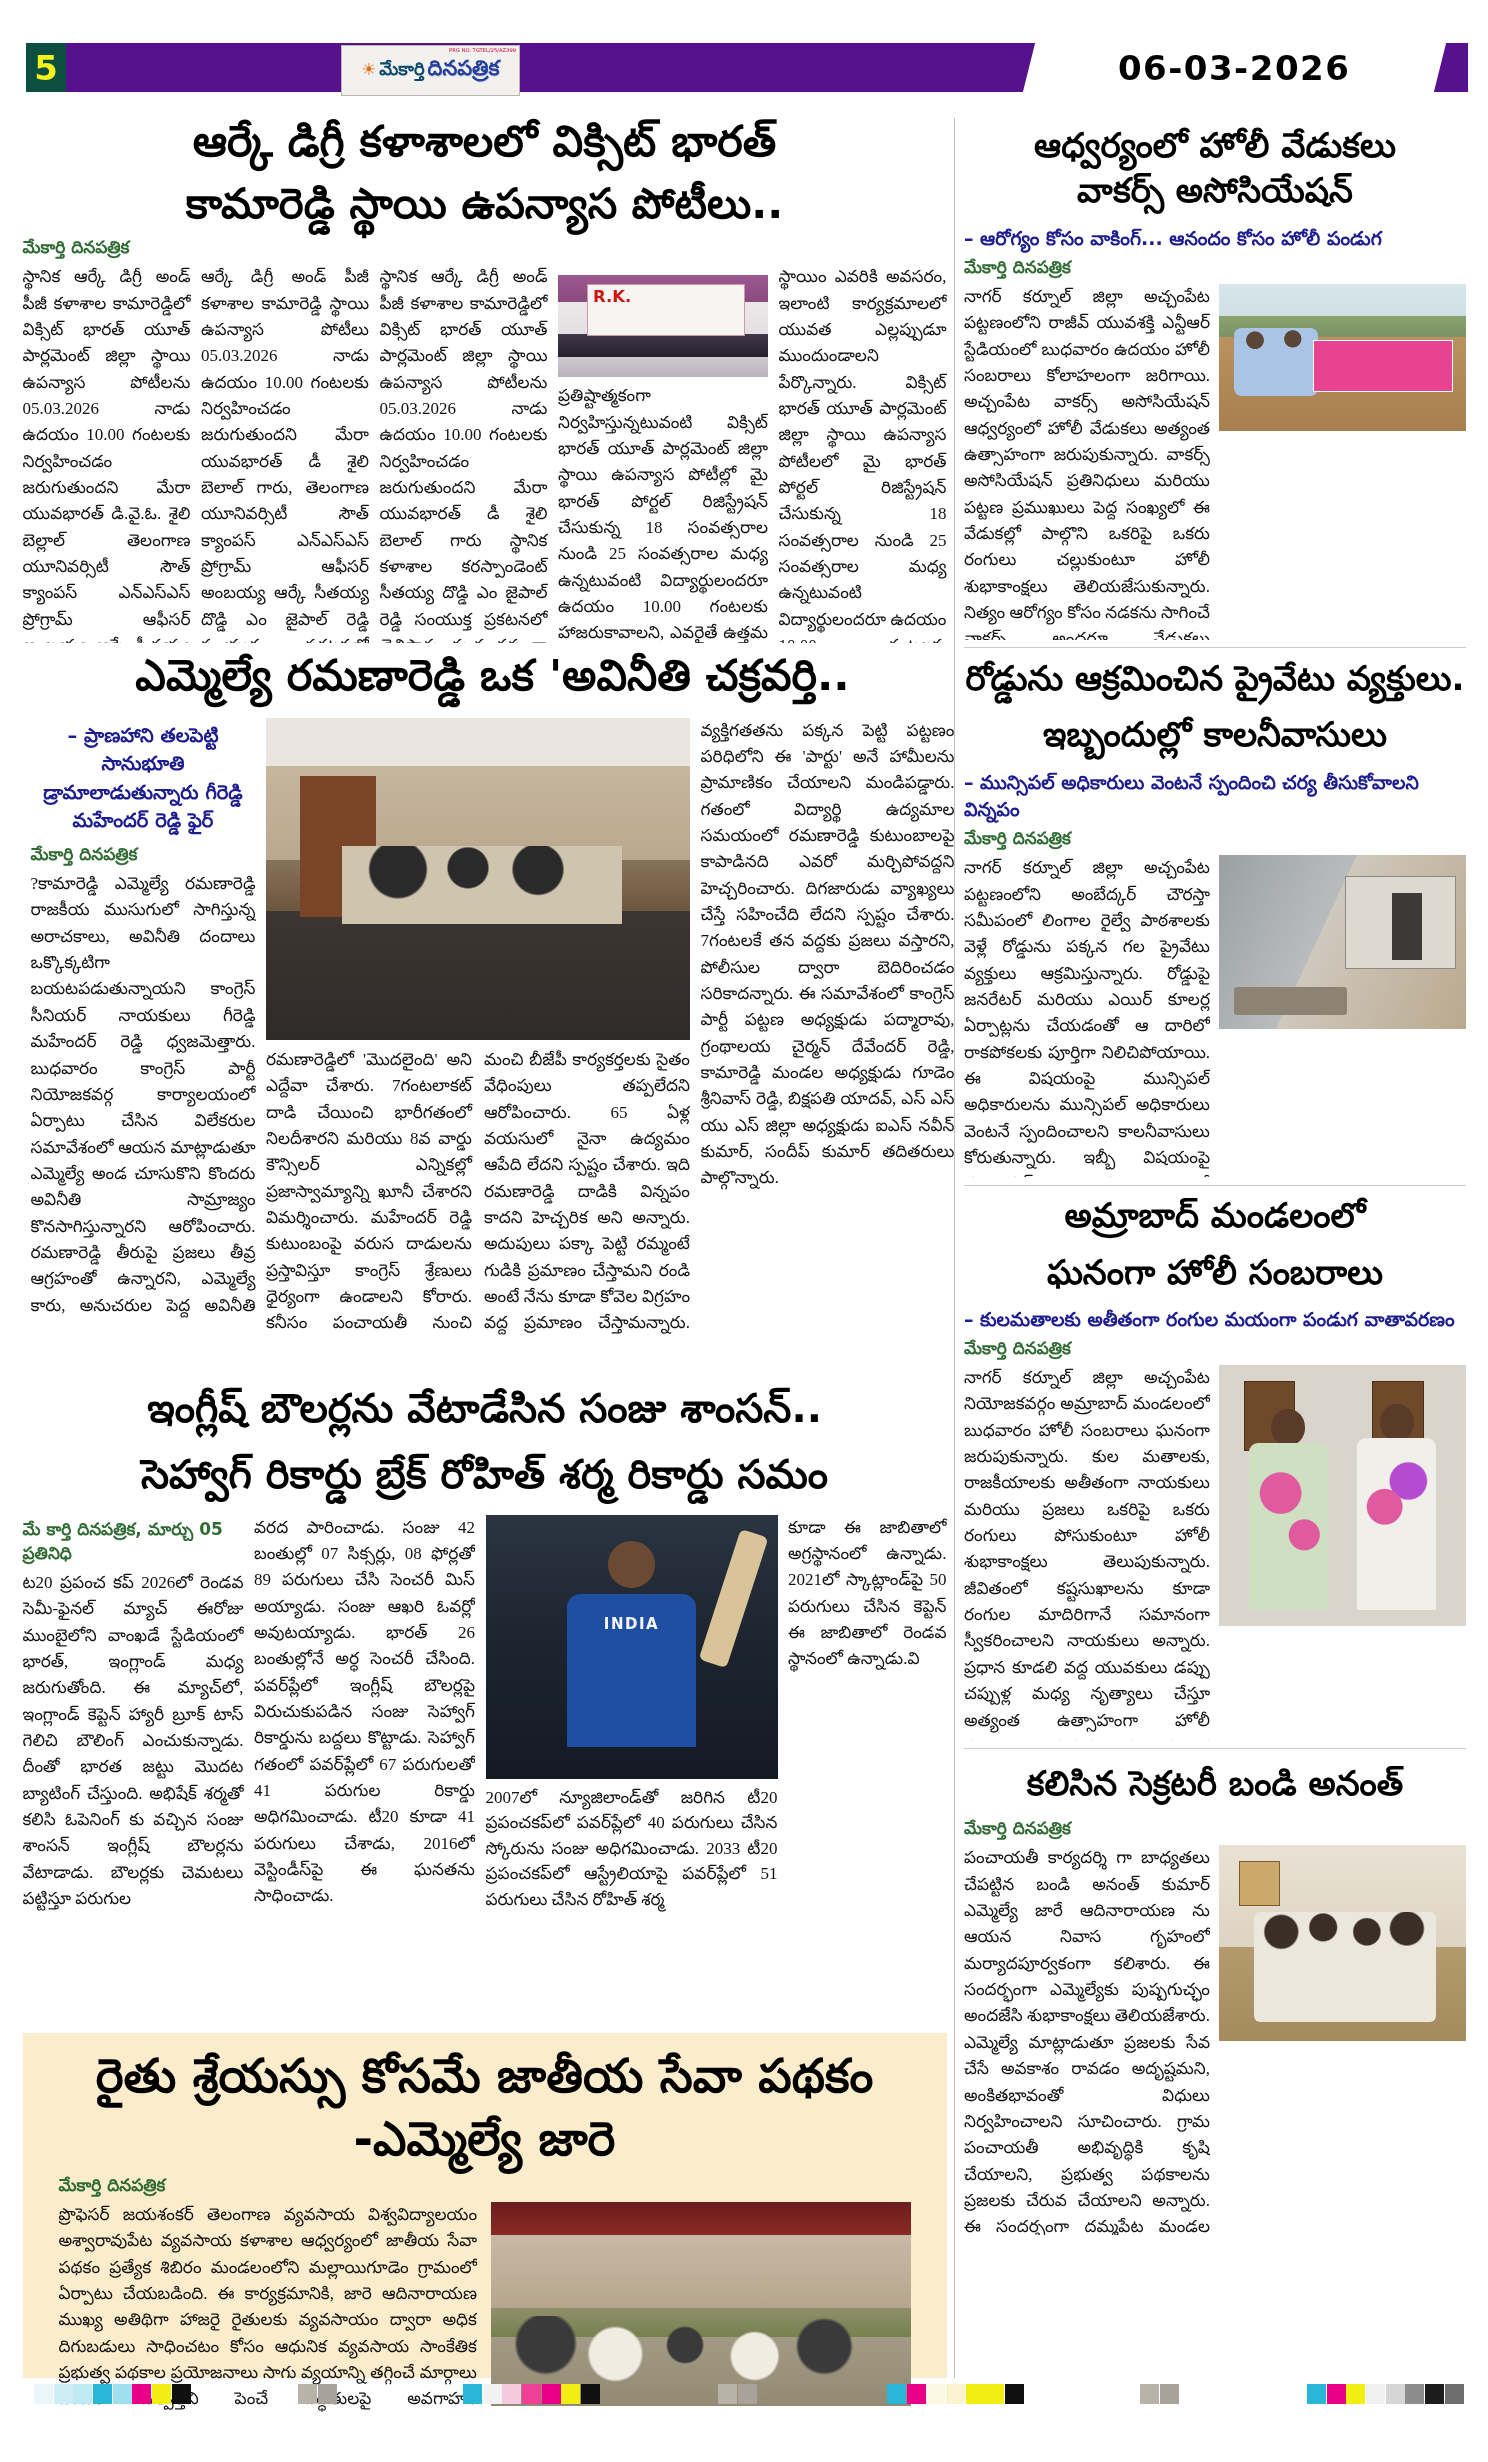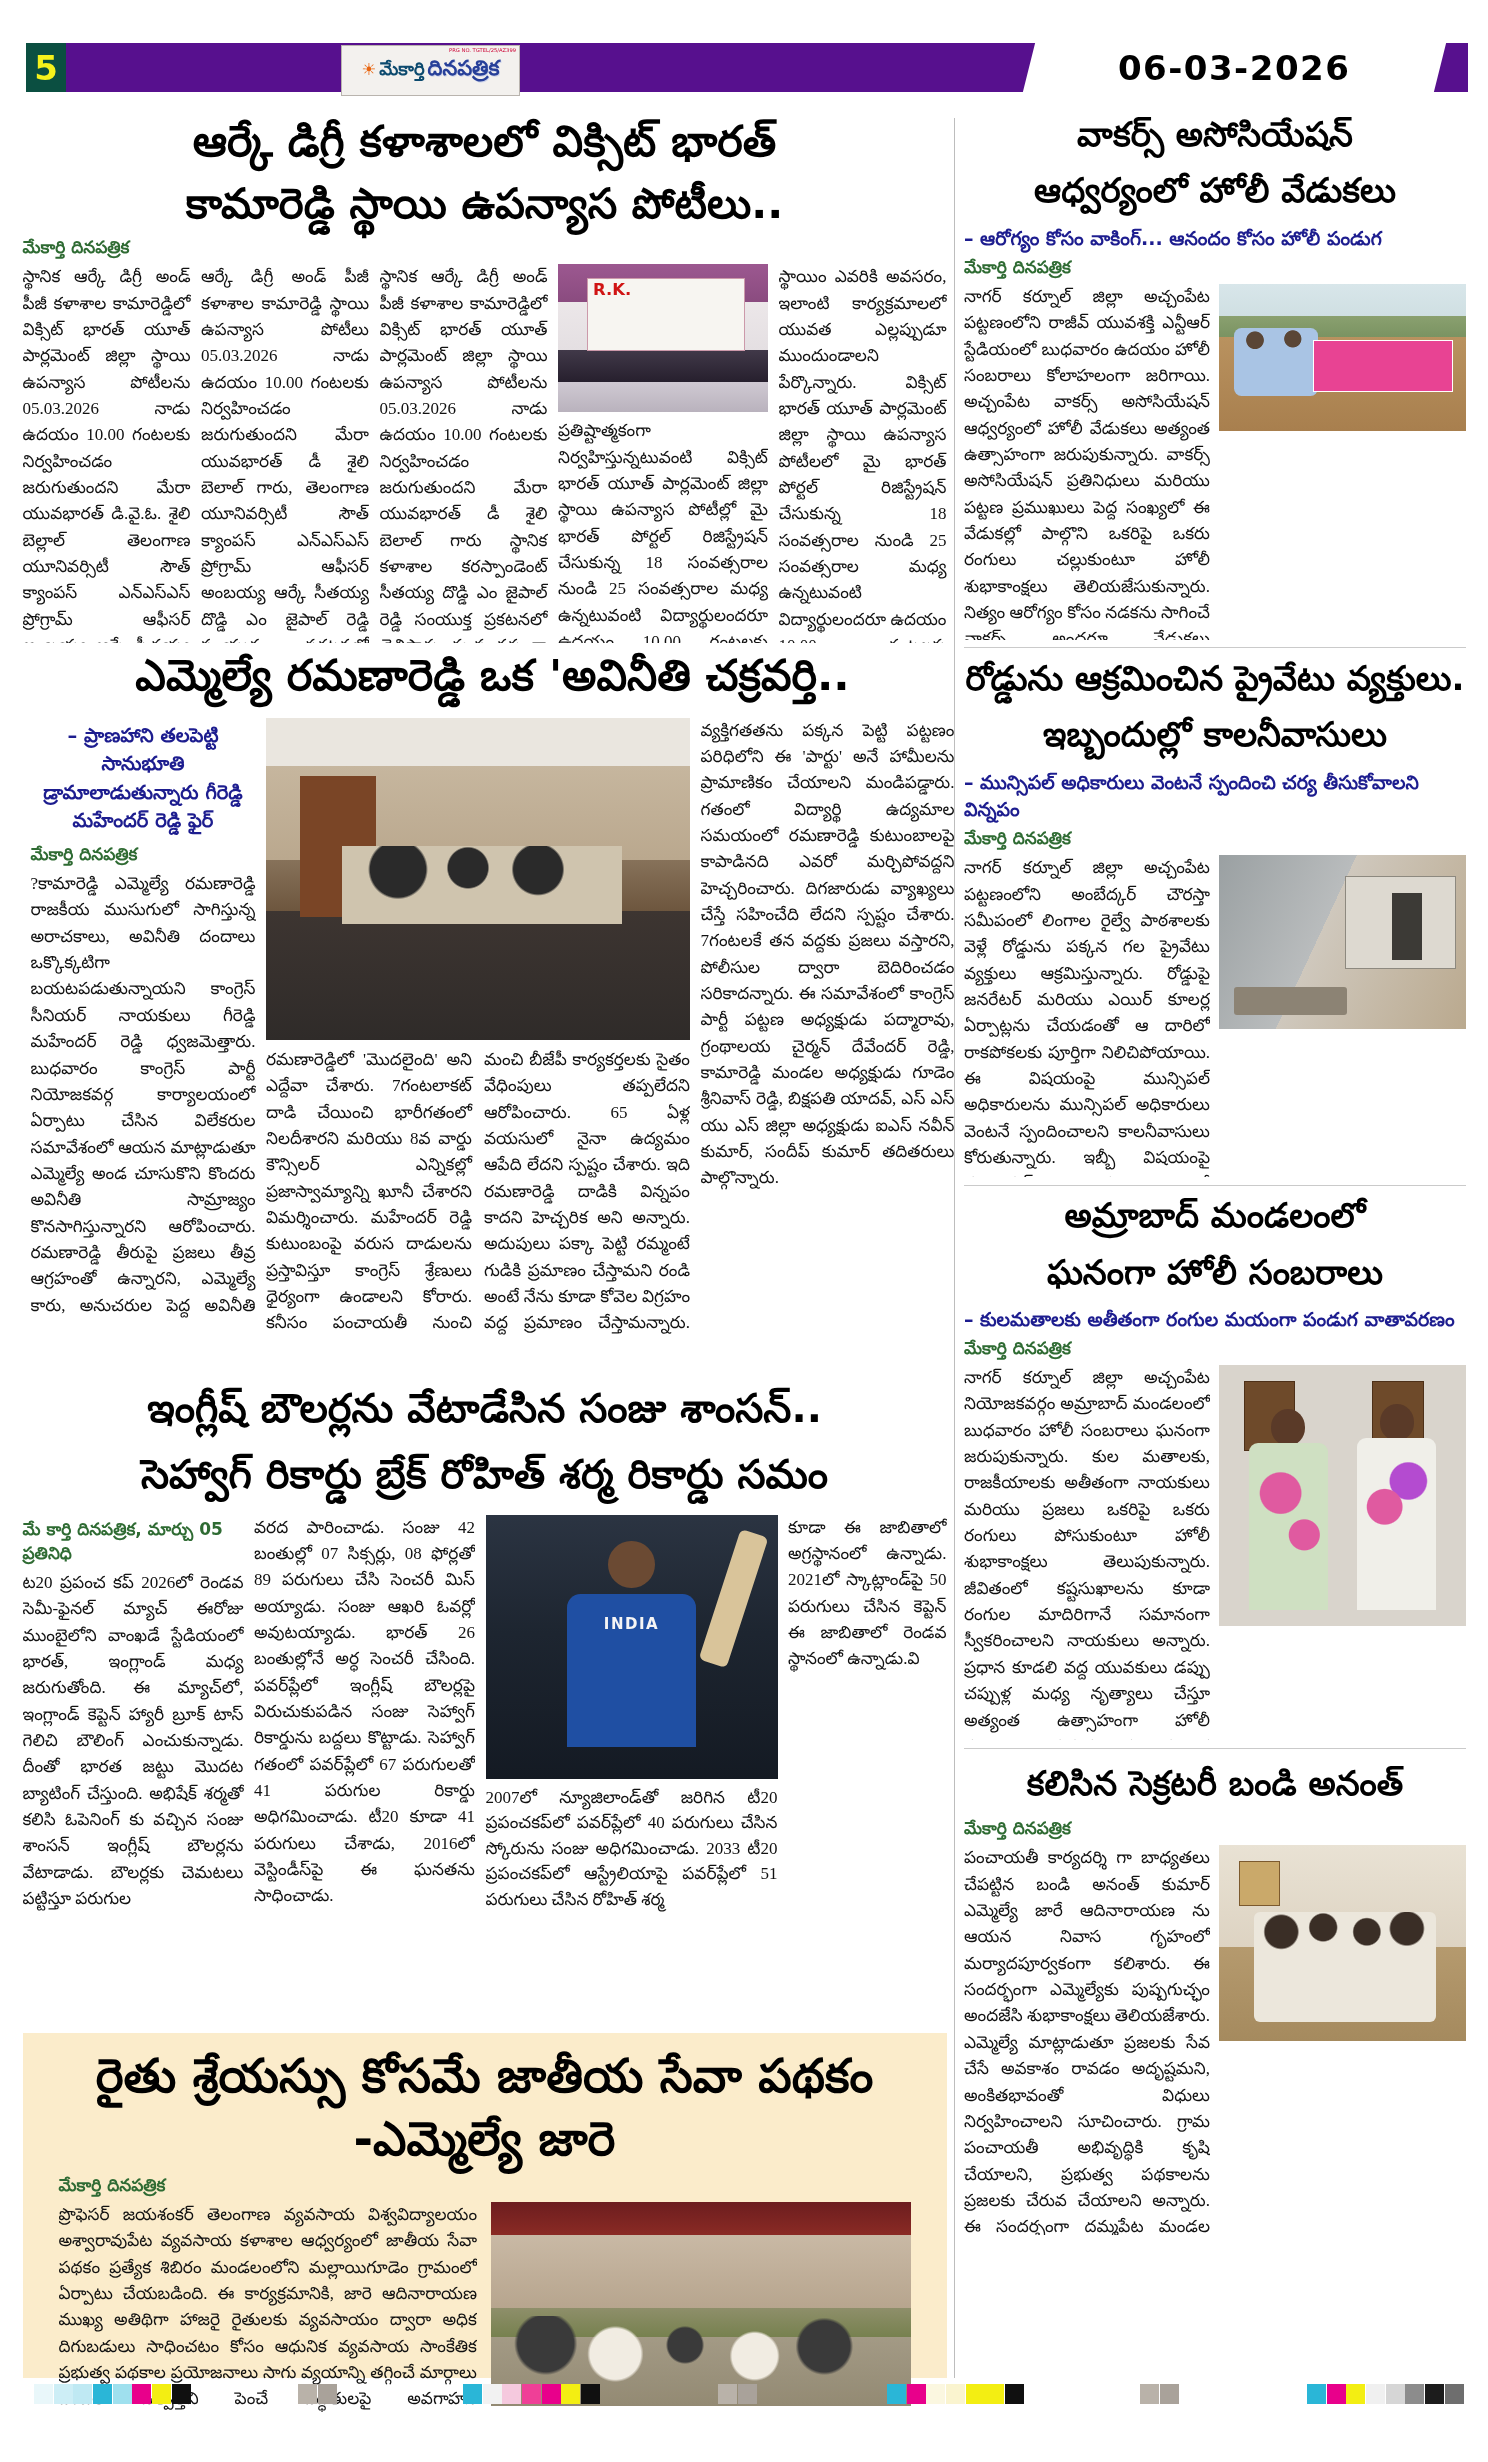--- a/index.html
+++ b/index.html
@@ -92,21 +92,21 @@
 
 <div class="sec-a1">
   <div class="hl" style="font-size:43px;">ఆర్కే డిగ్రీ కళాశాలలో  విక్సిట్ భారత్</div>
   <div class="hl" style="font-size:42px;margin-top:6px;">కామారెడ్డి స్థాయి ఉపన్యాస పోటీలు..</div>
   <div class="byline">మేకార్తి దినపత్రిక</div>
   <div class="cols" style="height:379px;">
     <div class="bodytx" style="flex:1;">స్థానిక ఆర్కే డిగ్రీ అండ్ పీజీ కళాశాల కామారెడ్డిలో విక్సిట్ భారత్ యూత్ పార్లమెంట్ జిల్లా స్థాయి ఉపన్యాస పోటీలను 05.03.2026 నాడు ఉదయం 10.00 గంటలకు నిర్వహించడం జరుగుతుందని మేరా యువభారత్ డి.వై.ఓ. శైలి బెల్లాల్ తెలంగాణ యూనివర్సిటీ సౌత్ క్యాంపస్ ఎన్ఎస్ఎస్ ప్రోగ్రామ్ ఆఫీసర్ అంబయ్య ఆర్కే సీతయ్య దొడ్డి ఎం జైపాల్ రెడ్డి ఒక సంయుక్త ప్రకటనలో తెలిపారు. ఈ సందర్భంగా కళాశాల కరస్పాండెంట్ సీతయ్య దొడ్డి ఎం జైపాల్ రెడ్డి మాట్లాడుతూ. భారత ప్రభుత్వం ఎంతో ప్రతిష్టాత్మకంగా నిర్వహిస్తుంటుందని</div>
     <div class="bodytx" style="flex:1;">ఆర్కే డిగ్రీ అండ్ పీజీ కళాశాల కామారెడ్డి స్థాయి ఉపన్యాస పోటీలు 05.03.2026 నాడు ఉదయం 10.00 గంటలకు నిర్వహించడం జరుగుతుందని మేరా యువభారత్ డీ శైలి బెలాల్ గారు, తెలంగాణ యూనివర్సిటీ సౌత్ క్యాంపస్ ఎన్ఎస్ఎస్ ప్రోగ్రామ్ ఆఫీసర్ అంబయ్య ఆర్కే సీతయ్య దొడ్డి ఎం జైపాల్ రెడ్డి సంయుక్త ప్రకటనలో తెలిపారు. ఈ సందర్భంగా కళాశాల కరస్పాండెంట్ సీతయ్య దొడ్డి ఎం జైపాల్ రెడ్డి మాట్లాడుతూ. భారత ప్రభుత్వం ఎంతో</div>
     <div class="bodytx" style="flex:1;">స్థానిక ఆర్కే డిగ్రీ అండ్ పీజీ కళాశాల కామారెడ్డిలో విక్సిట్ భారత్ యూత్ పార్లమెంట్ జిల్లా స్థాయి ఉపన్యాస పోటీలను 05.03.2026 నాడు ఉదయం 10.00 గంటలకు నిర్వహించడం జరుగుతుందని మేరా యువభారత్ డీ శైలి బెలాల్ గారు స్థానిక కళాశాల కరస్పాండెంట్ సీతయ్య దొడ్డి ఎం జైపాల్ రెడ్డి సంయుక్త ప్రకటనలో తెలిపారు. ఈ సందర్భంగా వారు మాట్లాడుతూ భారత ప్రభుత్వం ఎంతో ప్రతిష్టాత్మకంగా నిర్వహిస్తున్న ఈ పోటీలలో యువత పెద్ద ఎత్తున పాల్గొనాలని కోరారు.</div>
     <div style="flex:1.25;display:flex;flex-direction:column;gap:6px;">
-      <div class="ph ph-a1" style="width:100%;height:148px;">
+      <div class="ph ph-a1" style="width:100%;height:102px;margin-top:11px;">
         <div class="rk-banner">R.K.</div>
       </div>
       <div class="bodytx" style="flex:1;">ప్రతిష్టాత్మకంగా నిర్వహిస్తున్నటువంటి విక్సిట్ భారత్ యూత్ పార్లమెంట్ జిల్లా స్థాయి ఉపన్యాస పోటీల్లో మై భారత్ పోర్టల్ రిజిస్ట్రేషన్ చేసుకున్న 18 సంవత్సరాల నుండి 25 సంవత్సరాల మధ్య ఉన్నటువంటి విద్యార్థులందరూ ఉదయం 10.00 గంటలకు హాజరుకావాలని, ఎవరైతే ఉత్తమ ప్రతిభ తో విజేతలుగా నిలుస్తారో వారికో నగదు రాత్ర</div>
     </div>
     <div class="bodytx" style="flex:1;">స్థాయిం ఎవరికి అవసరం, ఇలాంటి కార్యక్రమాలలో యువత ఎల్లప్పుడూ ముందుండాలని పేర్కొన్నారు. విక్సిట్ భారత్ యూత్ పార్లమెంట్ జిల్లా స్థాయి ఉపన్యాస పోటీలలో మై భారత్ పోర్టల్ రిజిస్ట్రేషన్ చేసుకున్న 18 సంవత్సరాల నుండి 25 సంవత్సరాల మధ్య ఉన్నటువంటి విద్యార్థులందరూ ఉదయం 10.00 గంటలకు హాజరుకావాల్సిందిగా, ఎవరైతే ఈ జిల్లా స్థాయి ఉత్తమ ప్రతిభతో విజేతలుగా నిలుస్తారో వారికి నగదు రాత్ర</div>
   </div>
 </div>
 
 <div class="sec-a2">
   <div class="hl" style="font-size:43px;">ఎమ్మెల్యే రమణారెడ్డి ఒక 'అవినీతి చక్రవర్తి..</div>
@@ -158,22 +158,22 @@
     <div class="bodytx" style="flex:1;height:210px;">ప్రొఫెసర్ జయశంకర్ తెలంగాణ వ్యవసాయ విశ్వవిద్యాలయం అశ్వారావుపేట వ్యవసాయ కళాశాల ఆధ్వర్యంలో జాతీయ సేవా పథకం ప్రత్యేక శిబిరం మండలంలోని మల్లాయిగూడెం గ్రామంలో ఏర్పాటు చేయబడింది. ఈ కార్యక్రమానికి, జారె ఆదినారాయణ ముఖ్య అతిథిగా హాజరై రైతులకు వ్యవసాయం ద్వారా అధిక దిగుబడులు సాధించటం కోసం ఆధునిక వ్యవసాయ సాంకేతిక ప్రభుత్వ పథకాల ప్రయోజనాలు సాగు వ్యయాన్ని తగ్గించే మార్గాలు పంటల ఉత్పత్తిని పెంచే పద్ధతులపై అవగాహన అందించబడతాయని పేర్కొన్నారు. పాల్గొన్న రైతులు ఈ శిబిరం ద్వారా చాలా ఉపయోగమైన సమాచారాన్ని పొంది ఆచరించాలని తెలియజేశారు. ఈ కార్యక్రమంలో స్థానిక సర్పంచ్ వెంకటమ్మ, వ్యవసాయ కళాశాల డీన్ హేమంత్ కుమార్, రాంప్రసాద్, స్రవంతి, తేజ, ఏపీ శ్రీనివాస రావు, ఎన్ రవీంద్ర, సూరిబాబు జామ భూబమ్మ స్థానిక కాంగ్రెస్ నాయకులు తదితరులు పాల్గొన్నారు.</div>
     <div class="ph ph-yl" style="width:420px;height:204px;">
       <div class="crowd"></div>
     </div>
   </div>
 </div>
 
 <div class="rail">
 
   <div>
+    <div class="hl" style="font-size:34px;margin-top:10.5px;">ఆధ్వర్యంలో హోలీ వేడుకలు</div>
     <div class="hl" style="font-size:34px;">వాకర్స్ అసోసియేషన్</div>
-    <div class="hl" style="font-size:34px;margin-top:10.5px;">ఆధ్వర్యంలో హోలీ వేడుకలు</div>
     <div class="sub" style="font-size:19px;text-align:left;margin-top:10.5px;">– ఆరోగ్యం కోసం వాకింగ్... ఆనందం కోసం హోలీ పండుగ</div>
     <div class="byline">మేకార్తి దినపత్రిక</div>
     <div style="height:356px;overflow:hidden;">
       <div class="ph ph-r1" style="width:247px;height:147px;float:right;margin:0 0 6px 9px;">
         <div class="walkers"></div>
         <div class="holi-banner"></div>
       </div>
       <div class="bodytx">నాగర్ కర్నూల్ జిల్లా అచ్చంపేట పట్టణంలోని రాజీవ్ యువశక్తి ఎన్టీఆర్ స్టేడియంలో బుధవారం ఉదయం హోలీ సంబరాలు కోలాహలంగా జరిగాయి. అచ్చంపేట వాకర్స్ అసోసియేషన్ ఆధ్వర్యంలో హోలీ వేడుకలు అత్యంత ఉత్సాహంగా జరుపుకున్నారు. వాకర్స్ అసోసియేషన్ ప్రతినిధులు మరియు పట్టణ ప్రముఖులు పెద్ద సంఖ్యలో ఈ వేడుకల్లో పాల్గొని ఒకరిపై ఒకరు రంగులు చల్లుకుంటూ హోలీ శుభాకాంక్షలు తెలియజేసుకున్నారు. నిత్యం ఆరోగ్యం కోసం నడకను సాగించే వాకర్స్ అందరూ వేడుకలు కలిసికట్టుగా ఉందాలని ఇక్కడి వేడుకలు చాటి చెప్పాయి. కుల మతాలకు అతీతంగా అంతా హోలీ రంగుల్లో మునిగి తేలారు. ఆరోగ్యం కోసం వాకింగ్ చేస్తూనే ఆనందం కోసం హోలీ పండుగను జరుపుకోవాలని అసోసియేషన్ సభ్యులు పేర్కొన్నారు. ఒకరికి ఒకరు రంగులు పూసుకుంటూ హోలీ శుభాకాంక్షలు తెలుపుకున్నారు.</div>
     </div>
     <hr class="hsep">

